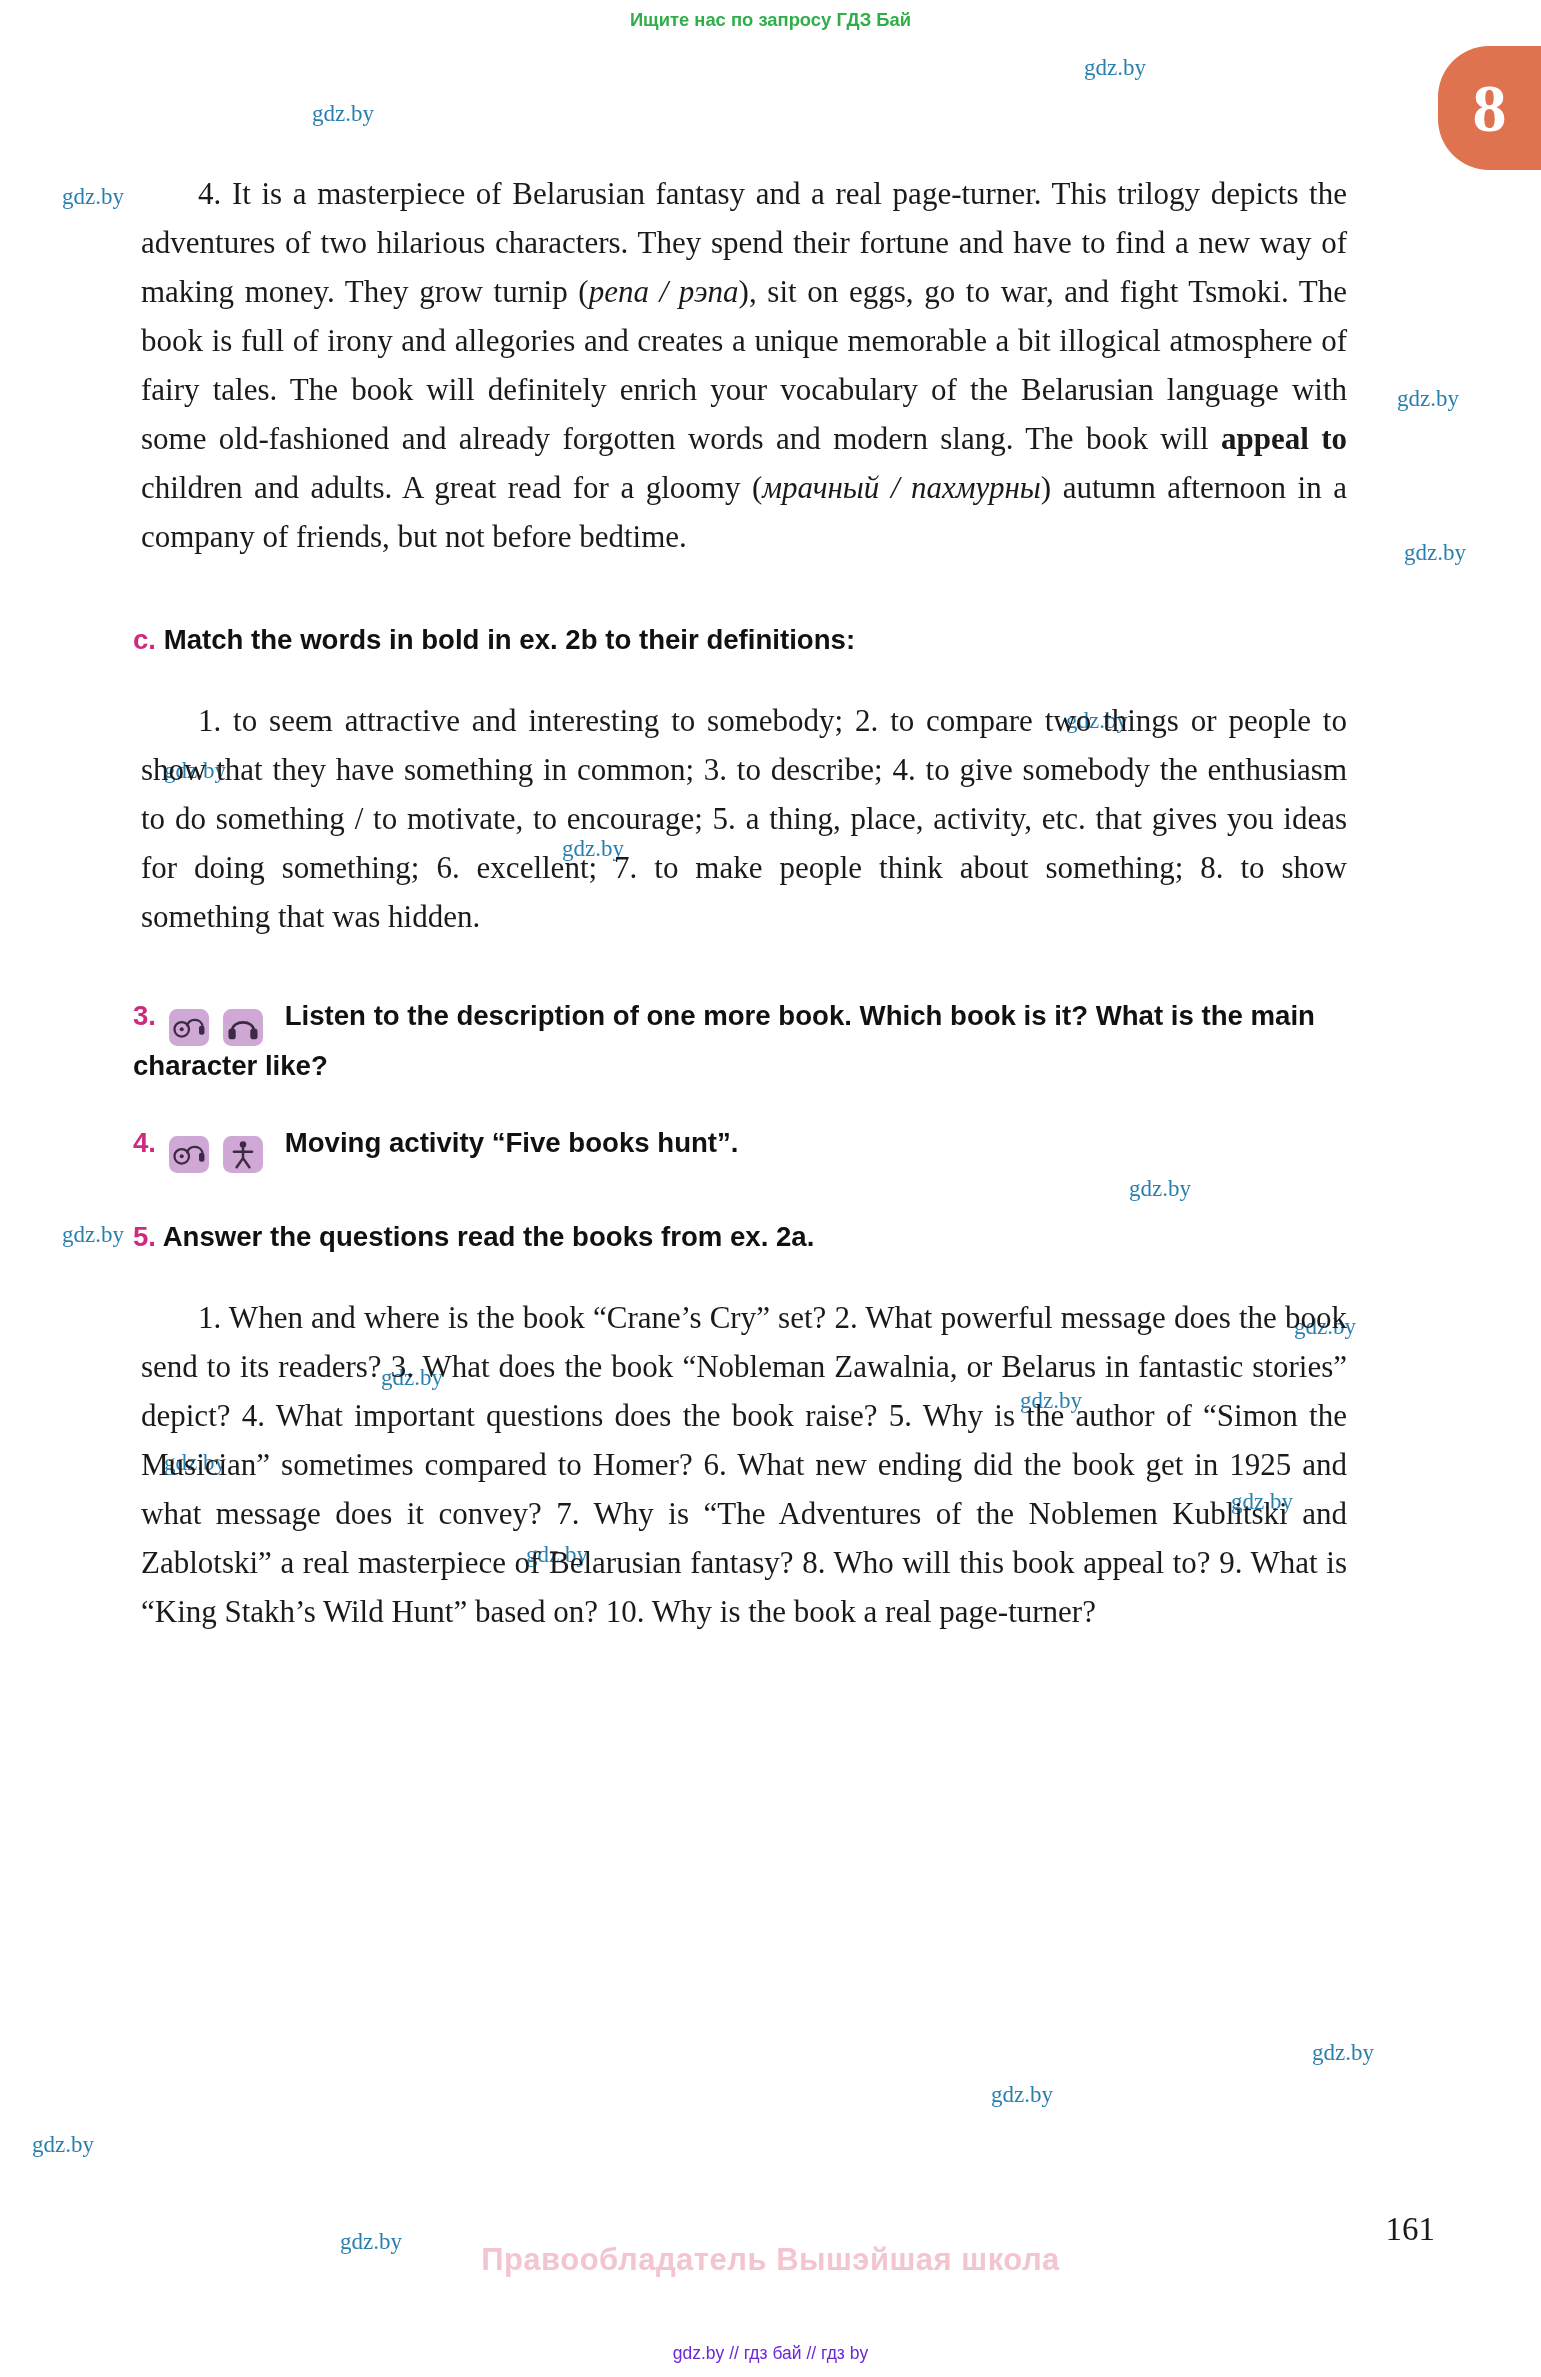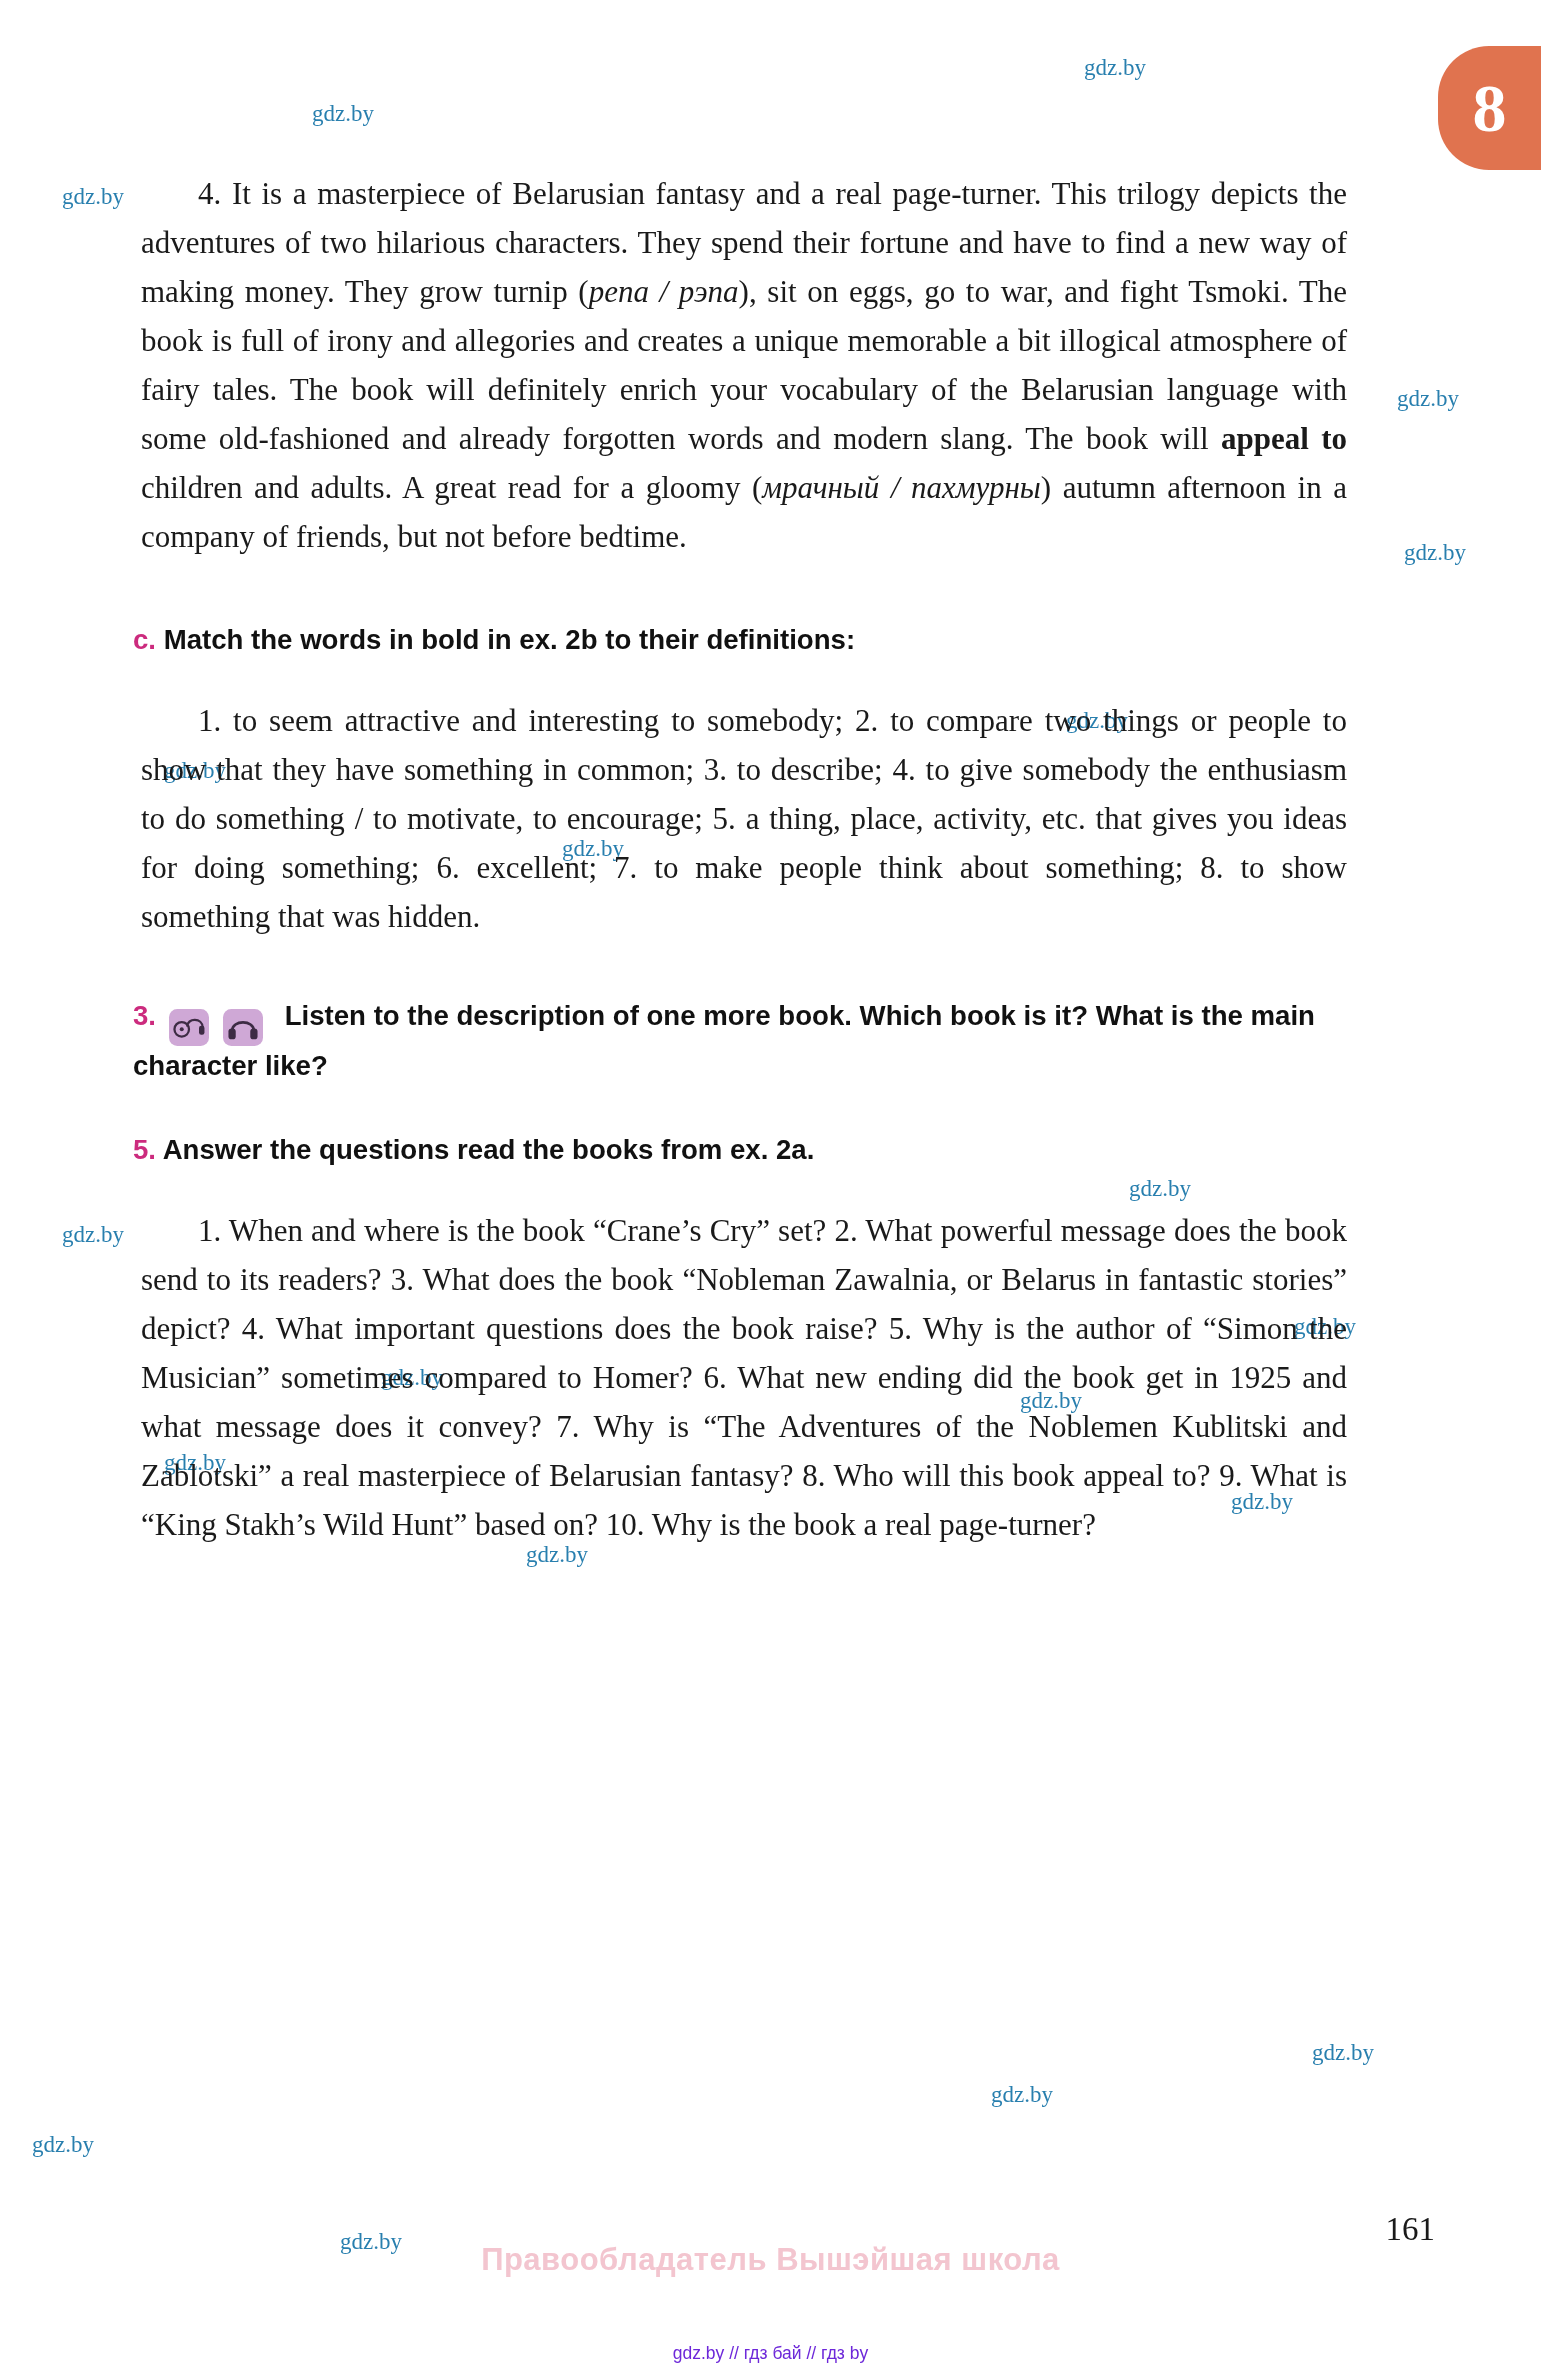--- a/index.html
+++ b/index.html
@@ -147,20 +147,21 @@
     font-family: "Liberation Serif", serif;
     font-size: 33px;
     color: #1a1a1a;
   }
 </style>
 </head>
 <body>
 
 <div class="page">
 
+  <div class="wm-top">Ищите нас по запросу ГДЗ Бай</div>
 
   <div class="chapter-tab">8</div>
 
   <div id="watermark-layer">
       <div class="wm" style="left: 1084px; top: 55px;">gdz.by</div>
       <div class="wm" style="left: 312px; top: 101px;">gdz.by</div>
       <div class="wm" style="left: 62px; top: 184px;">gdz.by</div>
       <div class="wm" style="left: 1397px; top: 386px;">gdz.by</div>
       <div class="wm" style="left: 1404px; top: 540px;">gdz.by</div>
       <div class="wm" style="left: 1066px; top: 708px;">gdz.by</div>
@@ -210,20 +211,40 @@
           <svg width="40" height="37" viewBox="0 0 44 40">
             <path d="M10 24 C10 11, 34 11, 34 24" fill="none" stroke="#3d2b44" stroke-width="3"></path>
             <rect x="6" y="21" width="8" height="12" rx="3.5" fill="#3d2b44"></rect>
             <rect x="30" y="21" width="8" height="12" rx="3.5" fill="#3d2b44"></rect>
           </svg>
         </span>
       </span>
       <span>Listen to the description of one more book. Which book is it? What is the main character like?</span>
     </div>
 
+    <div class="task" style="margin-top:37px">
+      <span class="num">4.</span>
+      <span class="icons">
+        <span class="icon-box">
+          <svg width="40" height="37" viewBox="0 0 44 40">
+            <circle cx="14" cy="22" r="8" fill="none" stroke="#3d2b44" stroke-width="2.5"></circle>
+            <circle cx="14" cy="22" r="2.2" fill="#3d2b44"></circle>
+            <path d="M20 19 C20 9, 37 9, 37 20" fill="none" stroke="#3d2b44" stroke-width="2.5"></path>
+            <rect x="33" y="18" width="6" height="10" rx="2.5" fill="#3d2b44"></rect>
+          </svg>
+        </span>
+        <span class="icon-box">
+          <svg width="40" height="37" viewBox="0 0 44 40">
+            <circle cx="22" cy="9" r="3.6" fill="#3d2b44"></circle>
+            <path d="M22 13 L22 24 M22 24 L15 34 M22 24 L29 34 M12 17 L32 17" stroke="#3d2b44" stroke-width="2.8" fill="none" stroke-linecap="round"></path>
+          </svg>
+        </span>
+      </span>
+      <span>Moving activity “Five books hunt”.</span>
+    </div>
 
     <div class="task" style="margin-top:44px">
       <span class="num">5.</span>
       <span>Answer the questions read the books from ex. 2a.</span>
     </div>
 
     <div class="gap-md"></div>
 
     <p class="body-text indent">1. When and where is the book “Crane’s Cry” set? 2. What powerful message does the book send to its readers? 3. What does the book “Nobleman Zawalnia, or Belarus in fantastic stories” depict? 4. What important questions does the book raise? 5. Why is the author of “Simon the Musician” sometimes compared to Homer? 6. What new ending did the book get in 1925 and what message does it convey? 7. Why is “The Adventures of the Noblemen Kublitski and Zablotski” a real masterpiece of Belarusian fantasy? 8. Who will this book appeal to? 9. What is “King Stakh’s Wild Hunt” based on? 10. Why is the book a real page-turner?</p>
 

